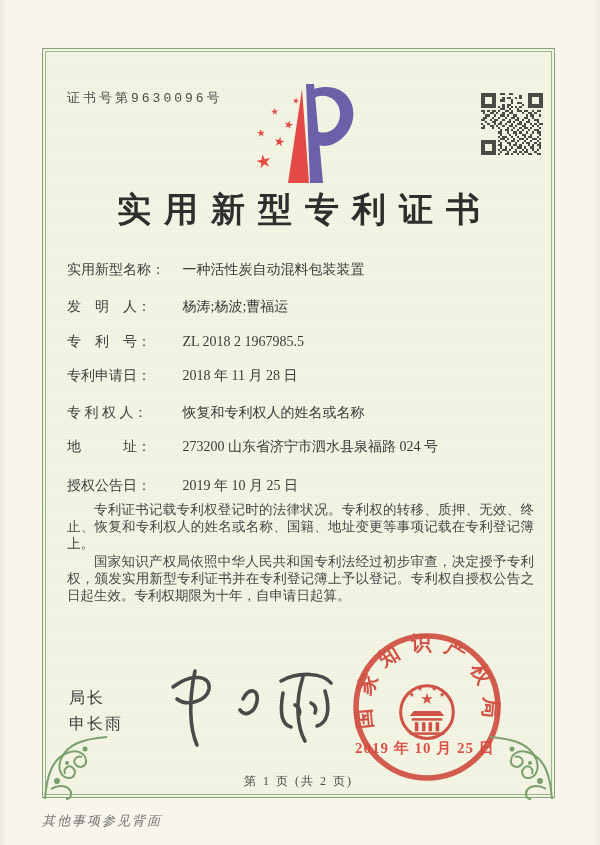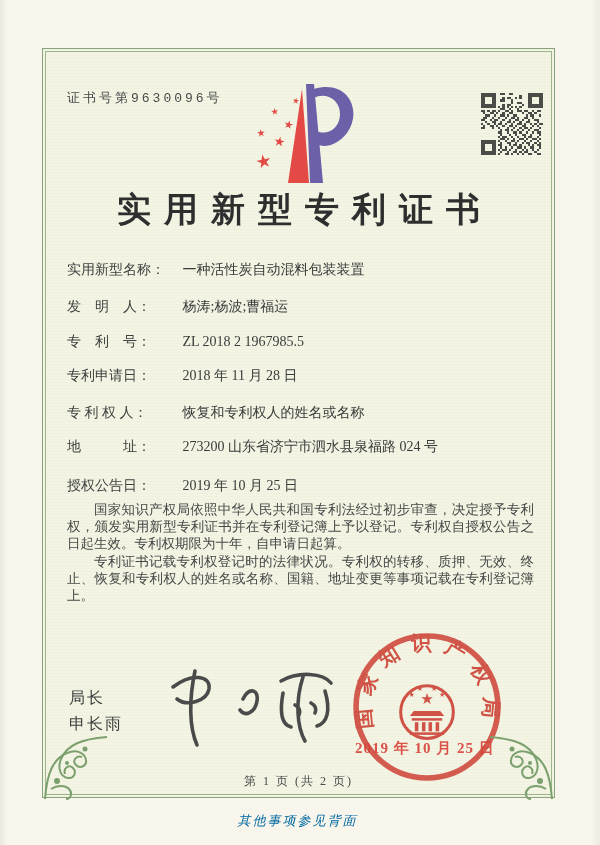--- a/index.html
+++ b/index.html
@@ -33,21 +33,21 @@
   .frow .lab{display:inline-block;min-width:112px;color:#3f3f3f;}
   .frow .val{color:#3a3a3a;}
   .grant-no{position:absolute;left:238px;top:0;}
   .paras{position:absolute;left:24px;top:452px;width:467px;font-size:13.5px;line-height:17px;color:#474747;text-align:justify;}
   .paras p{margin:0 0 1px 0;text-indent:2em;}
   .sig-labels{position:absolute;left:26px;top:636px;font-size:16px;color:#3c3c3c;line-height:26px;letter-spacing:2px;}
   .sig-script{position:absolute;left:100px;top:608px;width:210px;height:100px;}
   .seal{position:absolute;left:308px;top:582px;width:152px;height:152px;opacity:.9;mix-blend-mode:multiply;}
   .seal-date{position:absolute;left:312px;top:690px;font-size:15px;color:#d8453c;letter-spacing:1px;font-weight:bold;opacity:.92;}
   .page-no{position:absolute;left:0;right:0;top:724px;text-align:center;font-size:12px;letter-spacing:2px;color:#4a4a4a;}
-  .back-note{position:absolute;left:42px;width:511px;top:812px;text-align:center;font-size:13px;letter-spacing:2px;color:#0369a1;font-style:italic;}
+  .back-note{position:absolute;left:42px;width:511px;top:812px;text-align:left;font-size:13px;letter-spacing:2px;color:#737373;font-style:italic;}
   .corner{position:absolute;width:74px;height:74px;bottom:-6px;}
   .corner.left{left:-6px;}
   .corner.right{right:-6px;transform:scaleX(-1);}
 </style>
 </head>
 <body>
 
 <div class="scan-shade"></div>
 
 <div class="frame">
@@ -290,22 +290,22 @@
       <span class="lab">地　　　址：</span>
       <span class="val">273200 山东省济宁市泗水县泉福路 024 号</span>
     </div>
     <div class="frow" style="top:226px">
       <span class="lab">授权公告日：</span>
       <span class="val">2019 年 10 月 25 日</span>
     </div>
   </div>
 
   <div class="paras">
+    <p>专利证书记载专利权登记时的法律状况。专利权的转移、质押、无效、终止、恢复和专利权人的姓名或名称、国籍、地址变更等事项记载在专利登记簿上。</p>
     <p>国家知识产权局依照中华人民共和国专利法经过初步审查，决定授予专利权，颁发实用新型专利证书并在专利登记簿上予以登记。专利权自授权公告之日起生效。专利权期限为十年，自申请日起算。</p>
-    <p>专利证书记载专利权登记时的法律状况。专利权的转移、质押、无效、终止、恢复和专利权人的姓名或名称、国籍、地址变更等事项记载在专利登记簿上。</p>
   </div>
 
   <div class="sig-labels">
     <div>局长</div>
     <div>申长雨</div>
   </div>
 
   <div class="sig-script">
     <svg width="210" height="100" viewBox="0 0 210 100" fill="none" stroke="#4a4a4a" stroke-width="3.6" stroke-linecap="round">
       <path d="M52,14 C46,42 46,70 54,88"></path>

